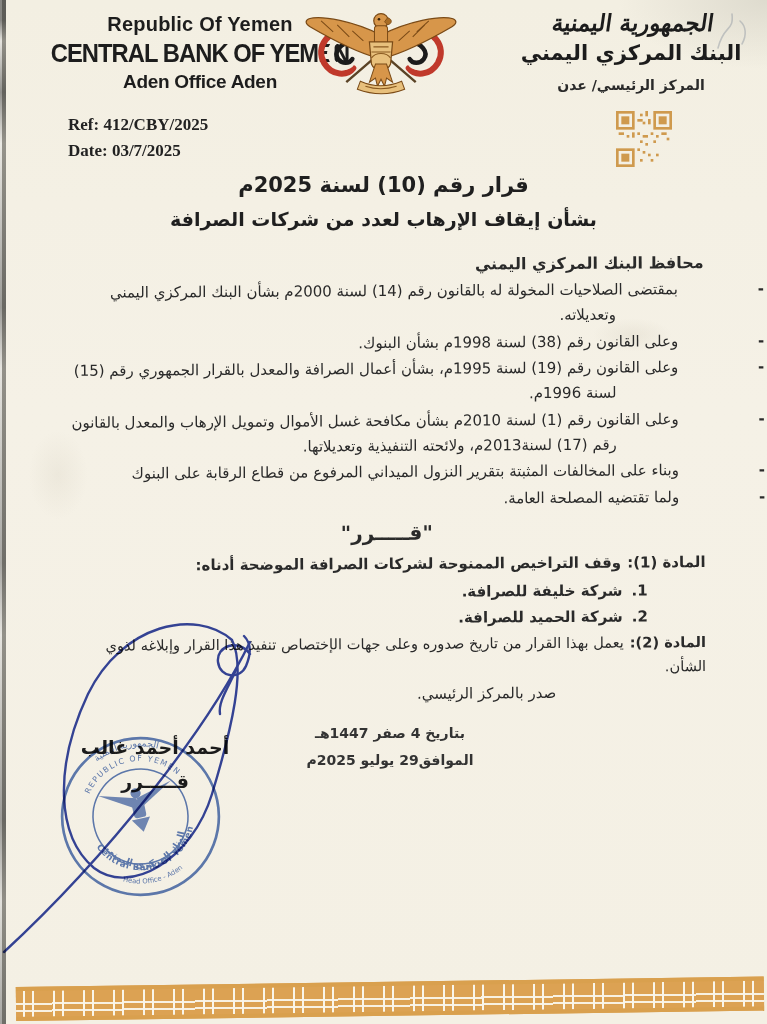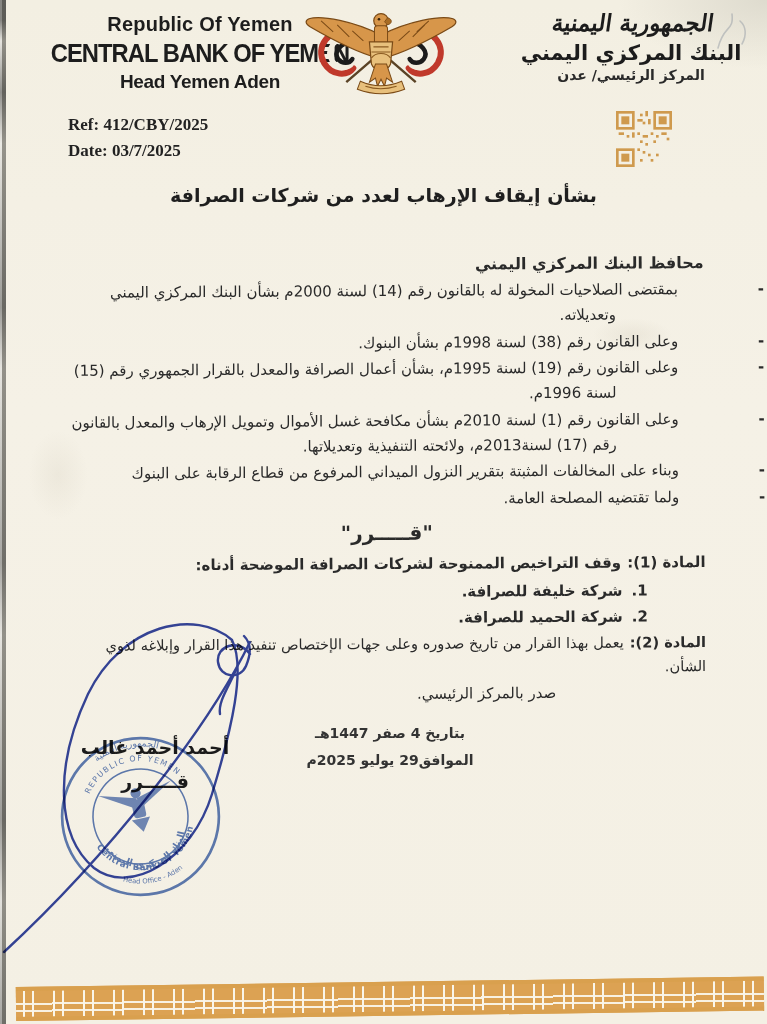--- a/index.html
+++ b/index.html
@@ -26,21 +26,21 @@
   .hdr-en .l2{font-size:25px;font-weight:800;letter-spacing:-1px;margin-top:3px;transform:scaleX(.95);}
   .hdr-en .l3{font-size:19px;font-weight:700;margin-top:3px;letter-spacing:-.3px;}
   .refblock{position:absolute;left:68px;top:112px;text-align:left;
     font-family:"Liberation Serif",serif;font-weight:700;font-size:17px;color:#222;line-height:1.55;}
 
   
   .hdr-ar{position:absolute;right:8px;top:10px;width:256px;text-align:center;direction:rtl;
     font-family:"DejaVu Sans",sans-serif;color:#1c1c1c;}
   .hdr-ar .callig{font-size:23px;font-weight:700;font-style:italic;transform:skewX(6deg);}
   .hdr-ar .bank{font-size:21px;font-weight:800;margin-top:5px;}
-  .hdr-ar .office{font-size:14px;font-weight:700;margin-top:2px;color:#2a2a2a;}
+  .hdr-ar .office{font-size:14px;font-weight:700;margin-top:12px;color:#2a2a2a;}
 
   .emblem{position:absolute;left:303px;top:7px;width:156px;height:90px;}
   .qr{position:absolute;left:615px;top:111px;width:58px;height:56px;}
   .pen-mark{position:absolute;left:710px;top:4px;width:52px;height:60px;opacity:.45;}
 
   
   .title{position:absolute;left:0;right:0;top:173px;text-align:center;direction:rtl;
     font-family:"DejaVu Sans",sans-serif;color:#1f1f1f;}
   .title .t1{font-size:21px;font-weight:800;}
   .title .t2{font-size:19px;font-weight:800;margin-top:11px;}
@@ -88,21 +88,21 @@
 
   <div class="scan-edge"></div>
   <div class="scan-edge-marks"></div>
   <div class="corner-shade"></div>
   <div class="stain-a"></div>
   <div class="stain-b"></div>
 
   <div class="hdr-en">
     <div class="l1">Republic Of Yemen</div>
     <div class="l2">CENTRAL BANK OF YEMEN</div>
-    <div class="l3">Head Yemen Aden</div>
+    <div class="l3">Aden Office Aden</div>
   </div>
   <div class="refblock">
     <div>Ref: 412/CBY/2025</div>
     <div>Date: 03/7/2025</div>
   </div>
 
   <svg class="emblem" viewBox="0 0 155 88">
     <g id="ribbonL" fill="none" stroke-linecap="round">
       <path d="M50,20 C24,21 12,39 21,55 C29,68 44,68 50,60" stroke="#c0392b" stroke-width="6"></path>
       <path d="M50,27 C31,28 22,42 29,53 C35,61 45,61 49,55" stroke="#f2ede0" stroke-width="5"></path>
@@ -166,20 +166,21 @@
         <rect x="13" y="18" width="1" height="1"></rect>
         <rect x="15" y="16" width="1" height="1"></rect>
     </g>
   </svg>
 
   <svg class="pen-mark" viewBox="0 0 52 60">
     <path d="M8,44 C14,20 24,28 22,10 M32,40 C37,31 36,22 30,17" stroke="#8d95a0" stroke-width="1.6" fill="none" stroke-linecap="round"></path>
   </svg>
 
   <div class="title">
+    <div class="t1">قرار رقم (10) لسنة 2025م</div>
     <div class="t2">بشأن إيقاف الإرهاب لعدد من شركات الصرافة</div>
   </div>
 
   <div class="body">
     <div class="salutation">محافظ البنك المركزي اليمني</div>
 
     <div>
         <div class="pre-item"><span class="dash">-</span><span>بمقتضى الصلاحيات المخولة له بالقانون رقم (14) لسنة 2000م بشأن البنك المركزي اليمني وتعديلاته.</span></div>
         <div class="pre-item"><span class="dash">-</span><span>وعلى القانون رقم (38) لسنة 1998م بشأن البنوك.</span></div>
         <div class="pre-item"><span class="dash">-</span><span>وعلى القانون رقم (19) لسنة 1995م، بشأن أعمال الصرافة والمعدل بالقرار الجمهوري رقم (15) لسنة 1996م.</span></div>

